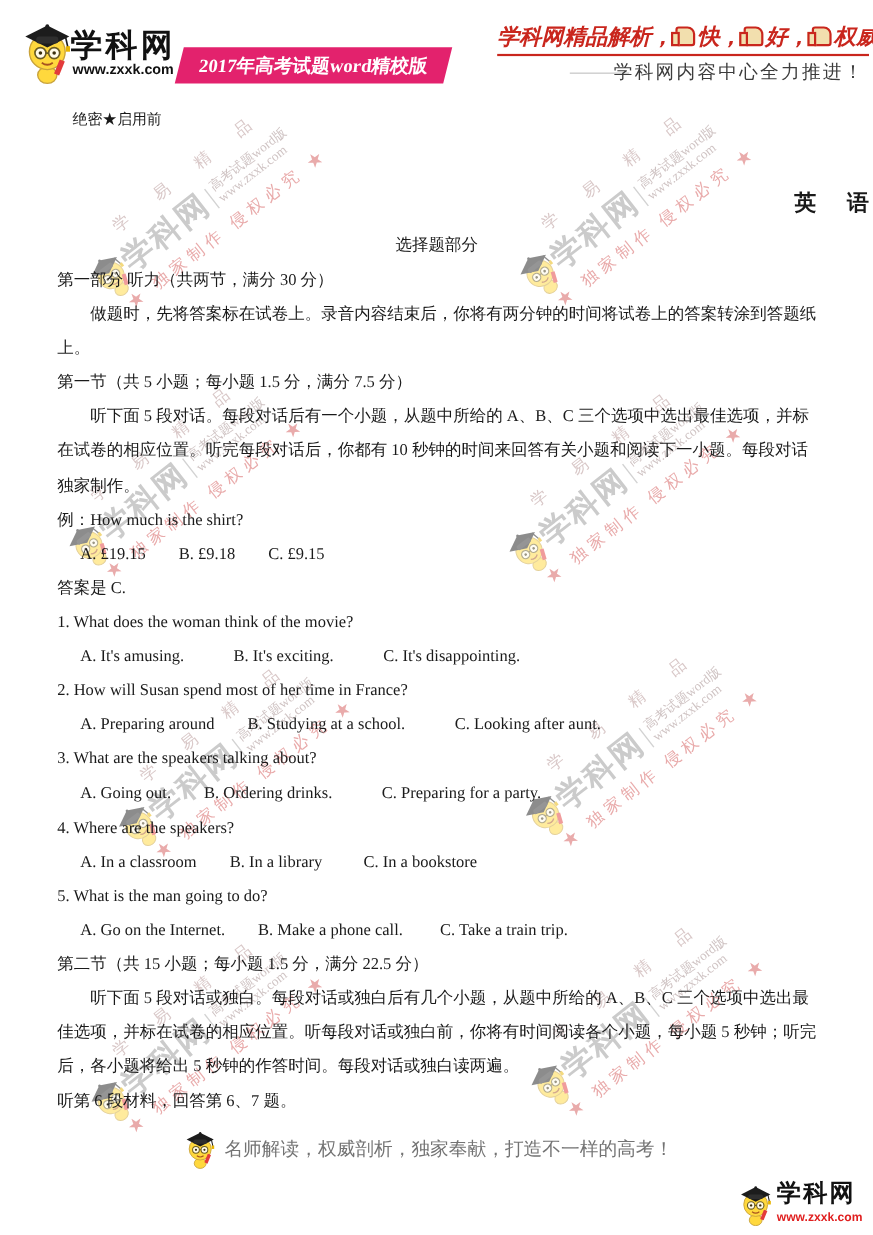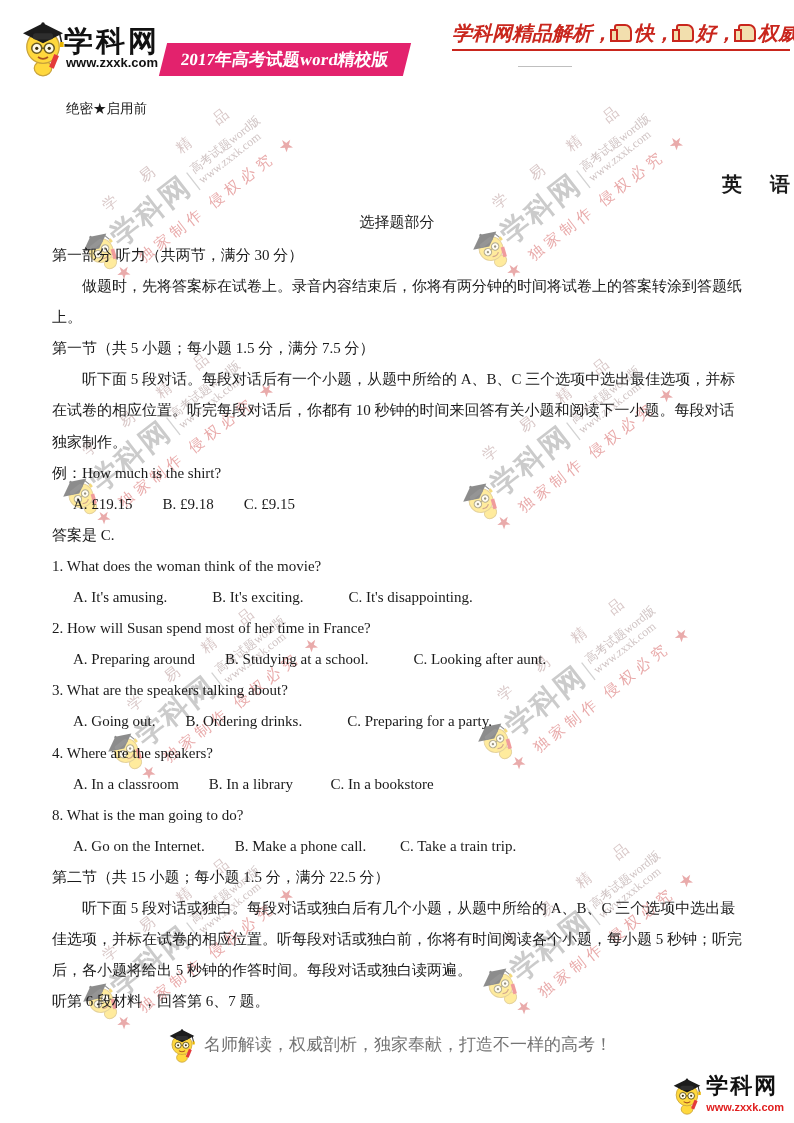--- a/index.html
+++ b/index.html
@@ -207,20 +207,21 @@
       <use href="#mascot"></use>
     </svg>
   <div class="hdr-brand">学科网</div>
   <div class="hdr-url">www.zxxk.com</div>
   <div class="banner">
     <span>2017年高考试题word精校版</span>
   </div>
   <div class="slogan"><span>学科网精品解析，</span><span class="thumb"></span><span>快，</span><span class="thumb"></span><span>好，</span><span class="thumb"></span><span>权威！</span></div>
   <div class="slogan-line"></div>
   <div class="sub-dash"></div>
+  <div class="sub-slogan">学科网内容中心全力推进！</div>
 
   <div class="notice">绝密★启用前</div>
   <div class="subject">英　语</div>
   <div class="part-label">选择题部分</div>
 
   <div class="body-text">
     <div class="bl l0">第一部分 听力（共两节，满分 30 分）</div>
     <div class="bl l1">做题时，先将答案标在试卷上。录音内容结束后，你将有两分钟的时间将试卷上的答案转涂到答题纸</div>
     <div class="bl l0">上。</div>
     <div class="bl l0">第一节（共 5 小题；每小题 1.5 分，满分 7.5 分）</div>
@@ -231,21 +232,21 @@
     <div class="bl l2">A. £19.15        B. £9.18        C. £9.15</div>
     <div class="bl l0">答案是 C.</div>
     <div class="bl l0">1. What does the woman think of the movie?</div>
     <div class="bl l2">A. It's amusing.            B. It's exciting.            C. It's disappointing.</div>
     <div class="bl l0">2. How will Susan spend most of her time in France?</div>
     <div class="bl l2">A. Preparing around        B. Studying at a school.            C. Looking after aunt.</div>
     <div class="bl l0">3. What are the speakers talking about?</div>
     <div class="bl l2">A. Going out.        B. Ordering drinks.            C. Preparing for a party.</div>
     <div class="bl l0">4. Where are the speakers?</div>
     <div class="bl l2">A. In a classroom        B. In a library          C. In a bookstore</div>
-    <div class="bl l0">8. What is the man going to do?</div>
+    <div class="bl l0">5. What is the man going to do?</div>
     <div class="bl l2">A. Go on the Internet.        B. Make a phone call.         C. Take a train trip.</div>
     <div class="bl l0">第二节（共 15 小题；每小题 1.5 分，满分 22.5 分）</div>
     <div class="bl l1">听下面 5 段对话或独白。每段对话或独白后有几个小题，从题中所给的 A、B、C 三个选项中选出最</div>
     <div class="bl l0">佳选项，并标在试卷的相应位置。听每段对话或独白前，你将有时间阅读各个小题，每小题 5 秒钟；听完</div>
     <div class="bl l0">后，各小题将给出 5 秒钟的作答时间。每段对话或独白读两遍。</div>
     <div class="bl l0">听第 6 段材料，回答第 6、7 题。</div>
   </div>
 
   <div class="footer">
     <svg class="footer-mascot">

